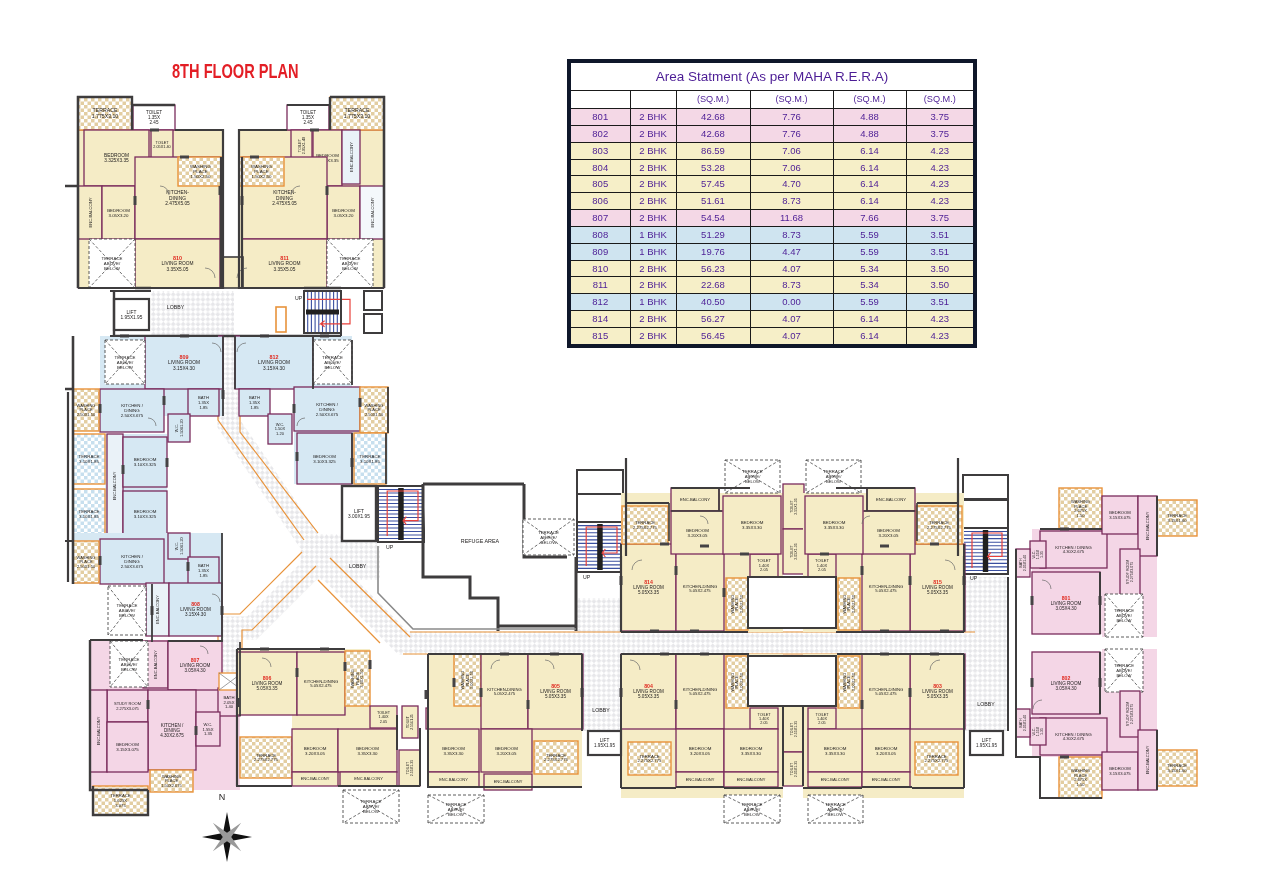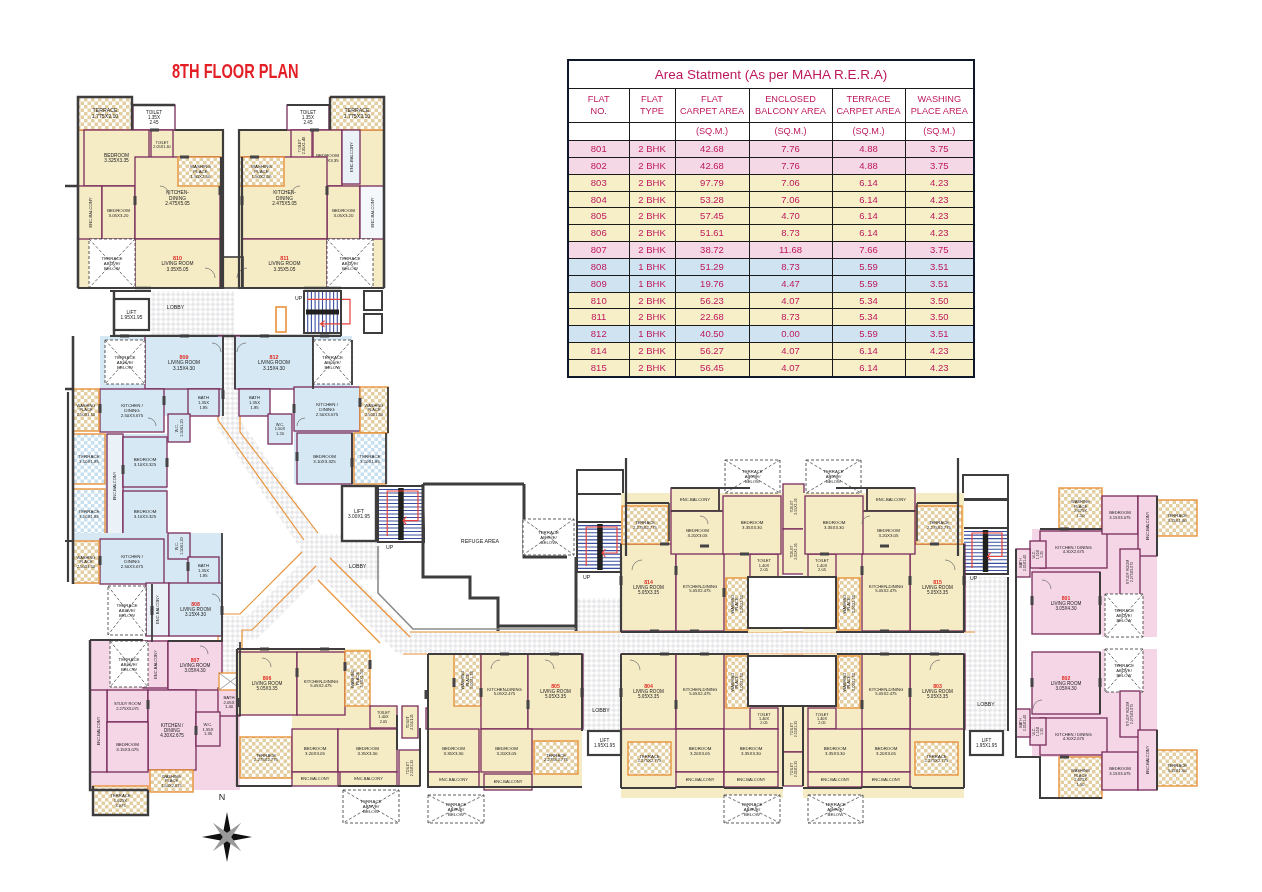--- a/index.html
+++ b/index.html
@@ -1,18 +1,18 @@
 <!DOCTYPE html>
 <html><head><meta charset="utf-8">
 <style>
 html,body{margin:0;padding:0;background:#fff;}
 body{width:1262px;height:892px;position:relative;font-family:"Liberation Sans",sans-serif;}
 svg{position:absolute;left:0;top:0;}
 #areatable{position:absolute;left:567px;top:59px;width:406px;border-collapse:collapse;table-layout:fixed;
-  border:2px solid #0f172a;font-family:"Liberation Sans",sans-serif;color:#be185d;}
+  border:4px solid #0f172a;font-family:"Liberation Sans",sans-serif;color:#4c1d95;}
 #areatable td,#areatable th{border:1px solid #1a1a1a;text-align:center;padding:0;overflow:hidden;white-space:nowrap;}
 #areatable .title td{font-size:13.5px;height:27px;font-weight:normal;}
 #areatable .head td{font-size:9.2px;height:33px;line-height:1.2;}
 #areatable .units td{font-size:9.2px;height:17px;line-height:17px;}
 #areatable tr.pink td,#areatable tr.cream td,#areatable tr.blue td,#areatable tr.white td{
   font-size:9.5px;height:15.85px;line-height:15.85px;}
 tr.pink td{background:#F4D8E6;}
 tr.cream td{background:#F6EFC8;}
 tr.blue td{background:#CFE4F0;}
 tr.white td{background:#fff;}
@@ -1636,28 +1636,20 @@
       <col style="width:46px">
       <col style="width:74px">
       <col style="width:83px">
       <col style="width:73px">
       <col style="width:69px">
     </colgroup>
 <tbody>
       <tr class="title">
         <td colspan="6">Area Statment (As per MAHA R.E.R.A)</td>
       </tr>
-<tr class="head">
-        <td>FLAT<br>NO.</td>
-        <td>FLAT<br>TYPE</td>
-        <td>FLAT<br>CARPET AREA</td>
-        <td>ENCLOSED<br>BALCONY AREA</td>
-        <td>TERRACE<br>CARPET AREA</td>
-        <td>WASHING<br>PLACE AREA</td>
-      </tr>
 <tr class="units">
         <td></td>
         <td></td>
         <td>(SQ.M.)</td>
         <td>(SQ.M.)</td>
         <td>(SQ.M.)</td>
         <td>(SQ.M.)</td>
       </tr>
 <tr class="pink">
         <td>801</td>
@@ -1671,21 +1663,21 @@
         <td>802</td>
         <td>2 BHK</td>
         <td>42.68</td>
         <td>7.76</td>
         <td>4.88</td>
         <td>3.75</td>
       </tr>
 <tr class="cream">
         <td>803</td>
         <td>2 BHK</td>
-        <td>97.79</td>
+        <td>86.59</td>
         <td>7.06</td>
         <td>6.14</td>
         <td>4.23</td>
       </tr>
 <tr class="cream">
         <td>804</td>
         <td>2 BHK</td>
         <td>53.28</td>
         <td>7.06</td>
         <td>6.14</td>
@@ -1703,21 +1695,21 @@
         <td>806</td>
         <td>2 BHK</td>
         <td>51.61</td>
         <td>8.73</td>
         <td>6.14</td>
         <td>4.23</td>
       </tr>
 <tr class="pink">
         <td>807</td>
         <td>2 BHK</td>
-        <td>38.72</td>
+        <td>54.54</td>
         <td>11.68</td>
         <td>7.66</td>
         <td>3.75</td>
       </tr>
 <tr class="blue">
         <td>808</td>
         <td>1 BHK</td>
         <td>51.29</td>
         <td>8.73</td>
         <td>5.59</td>

